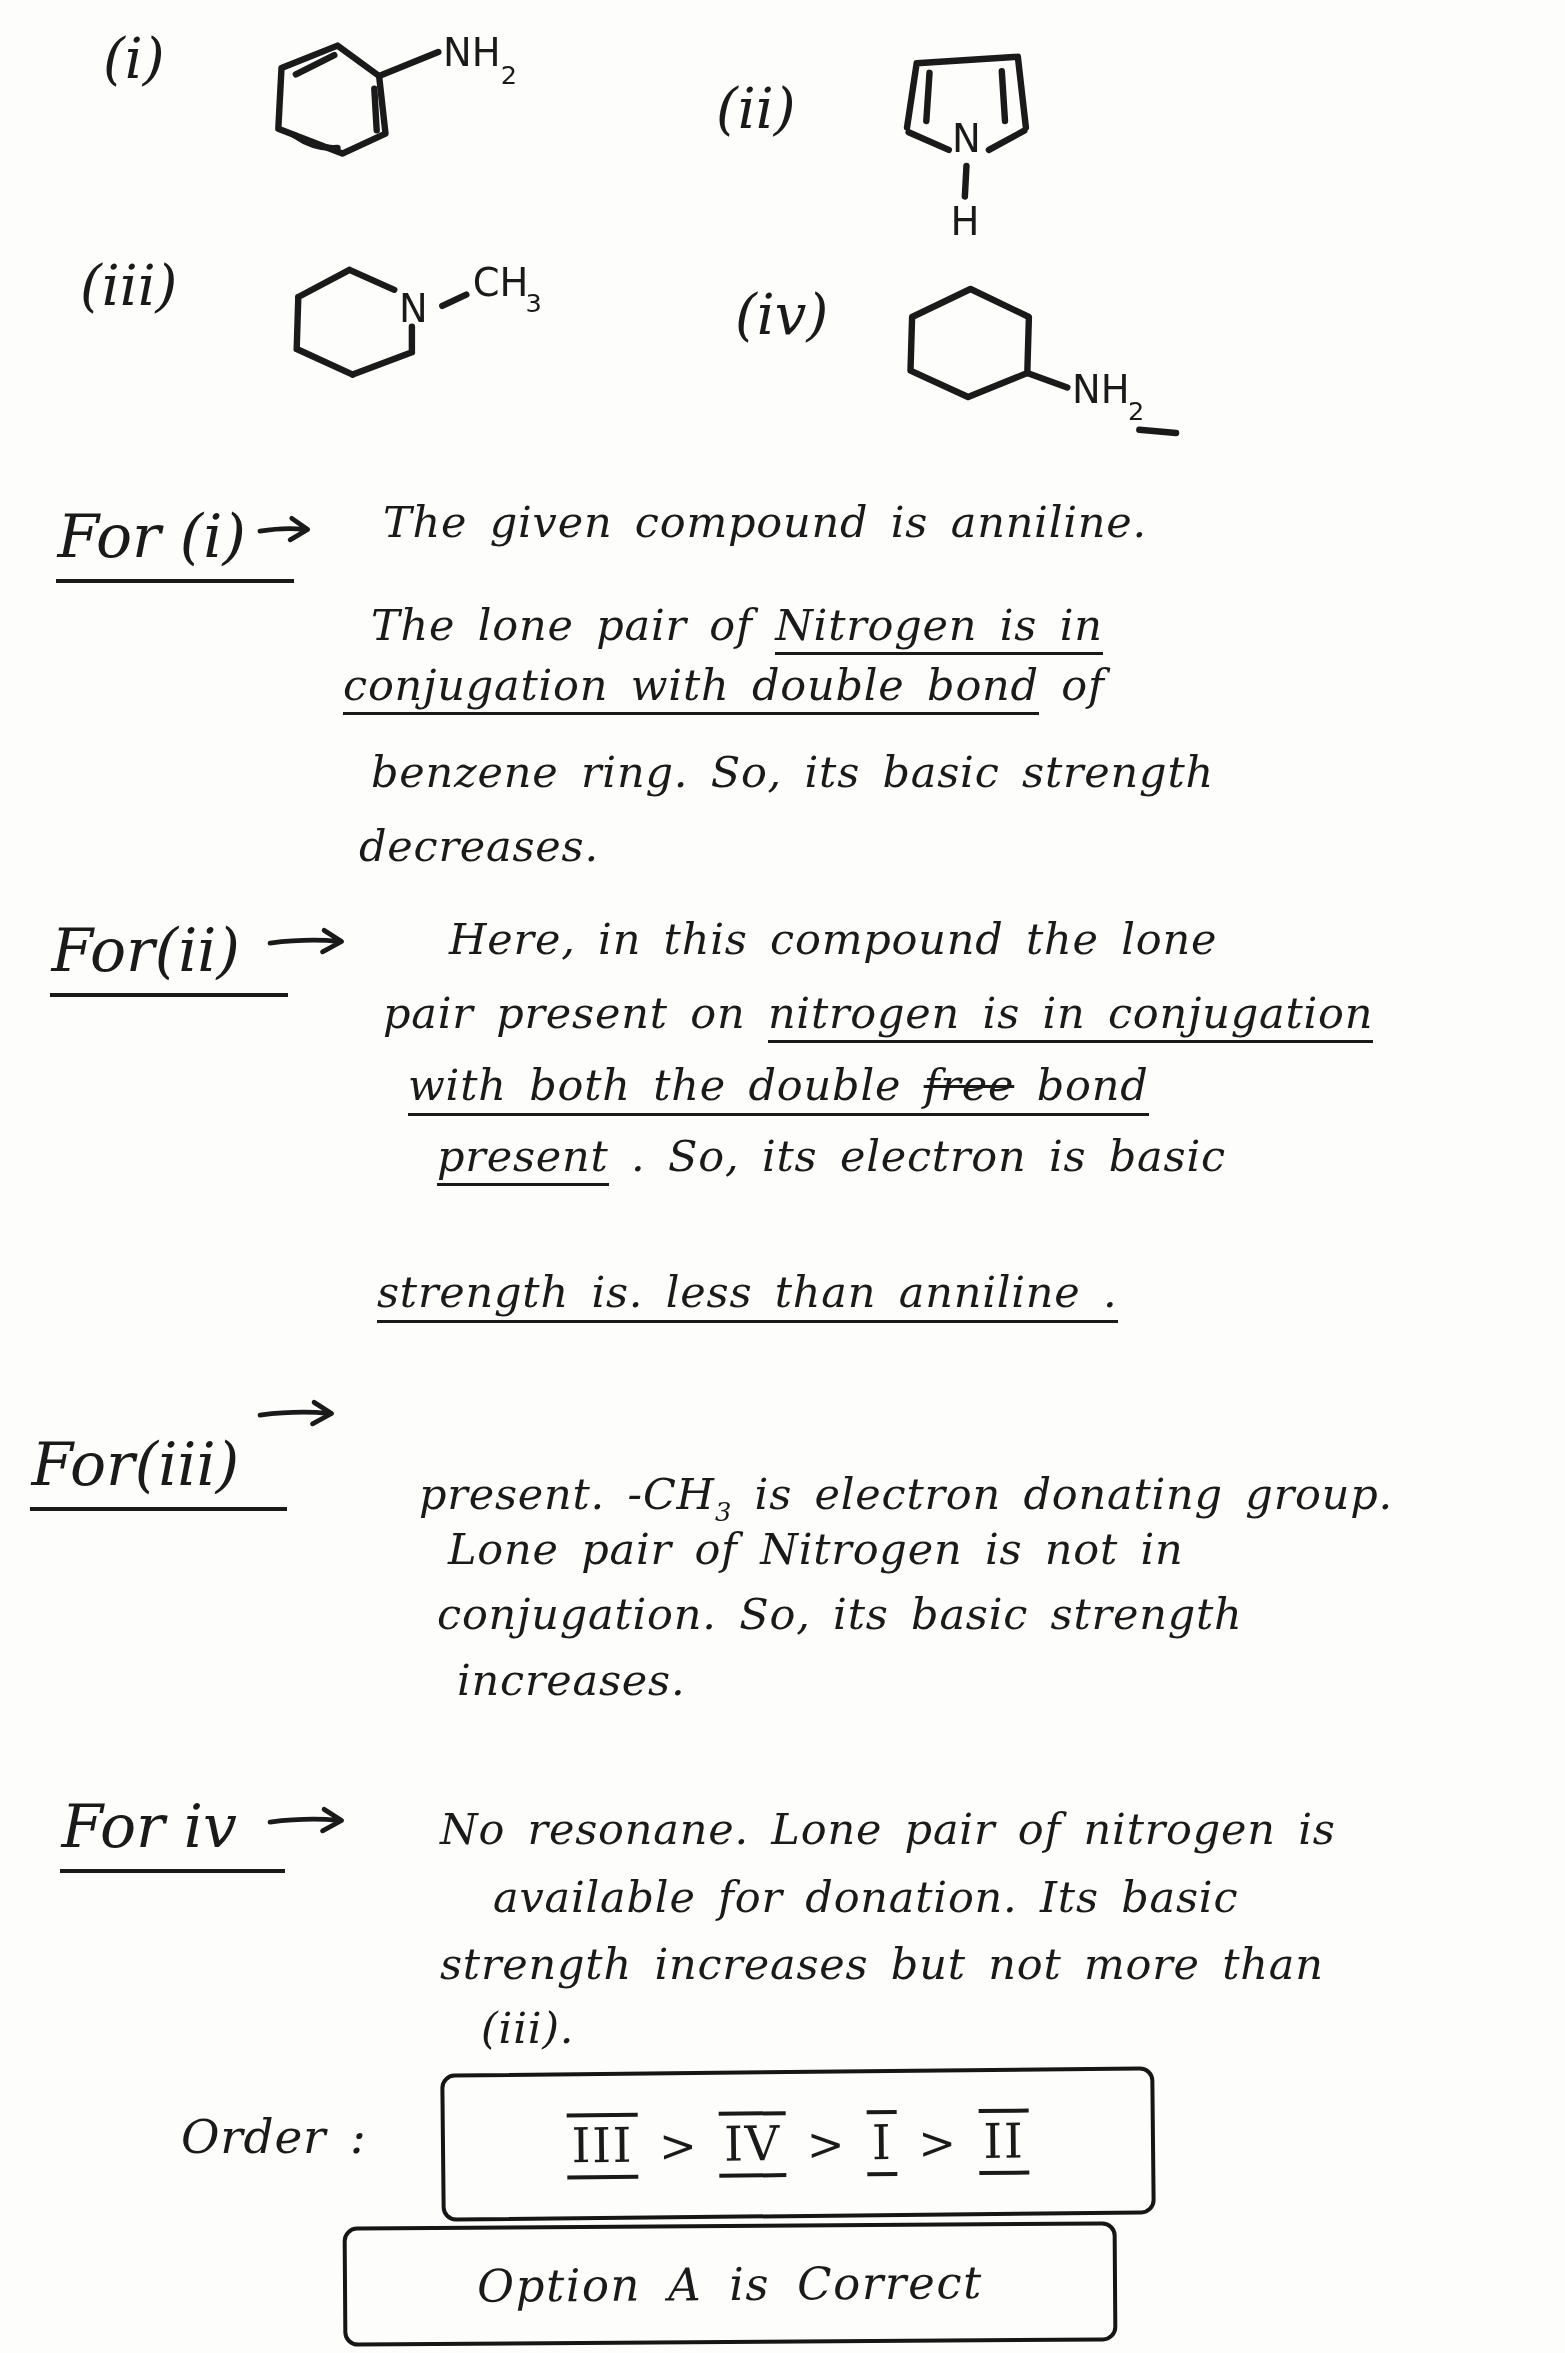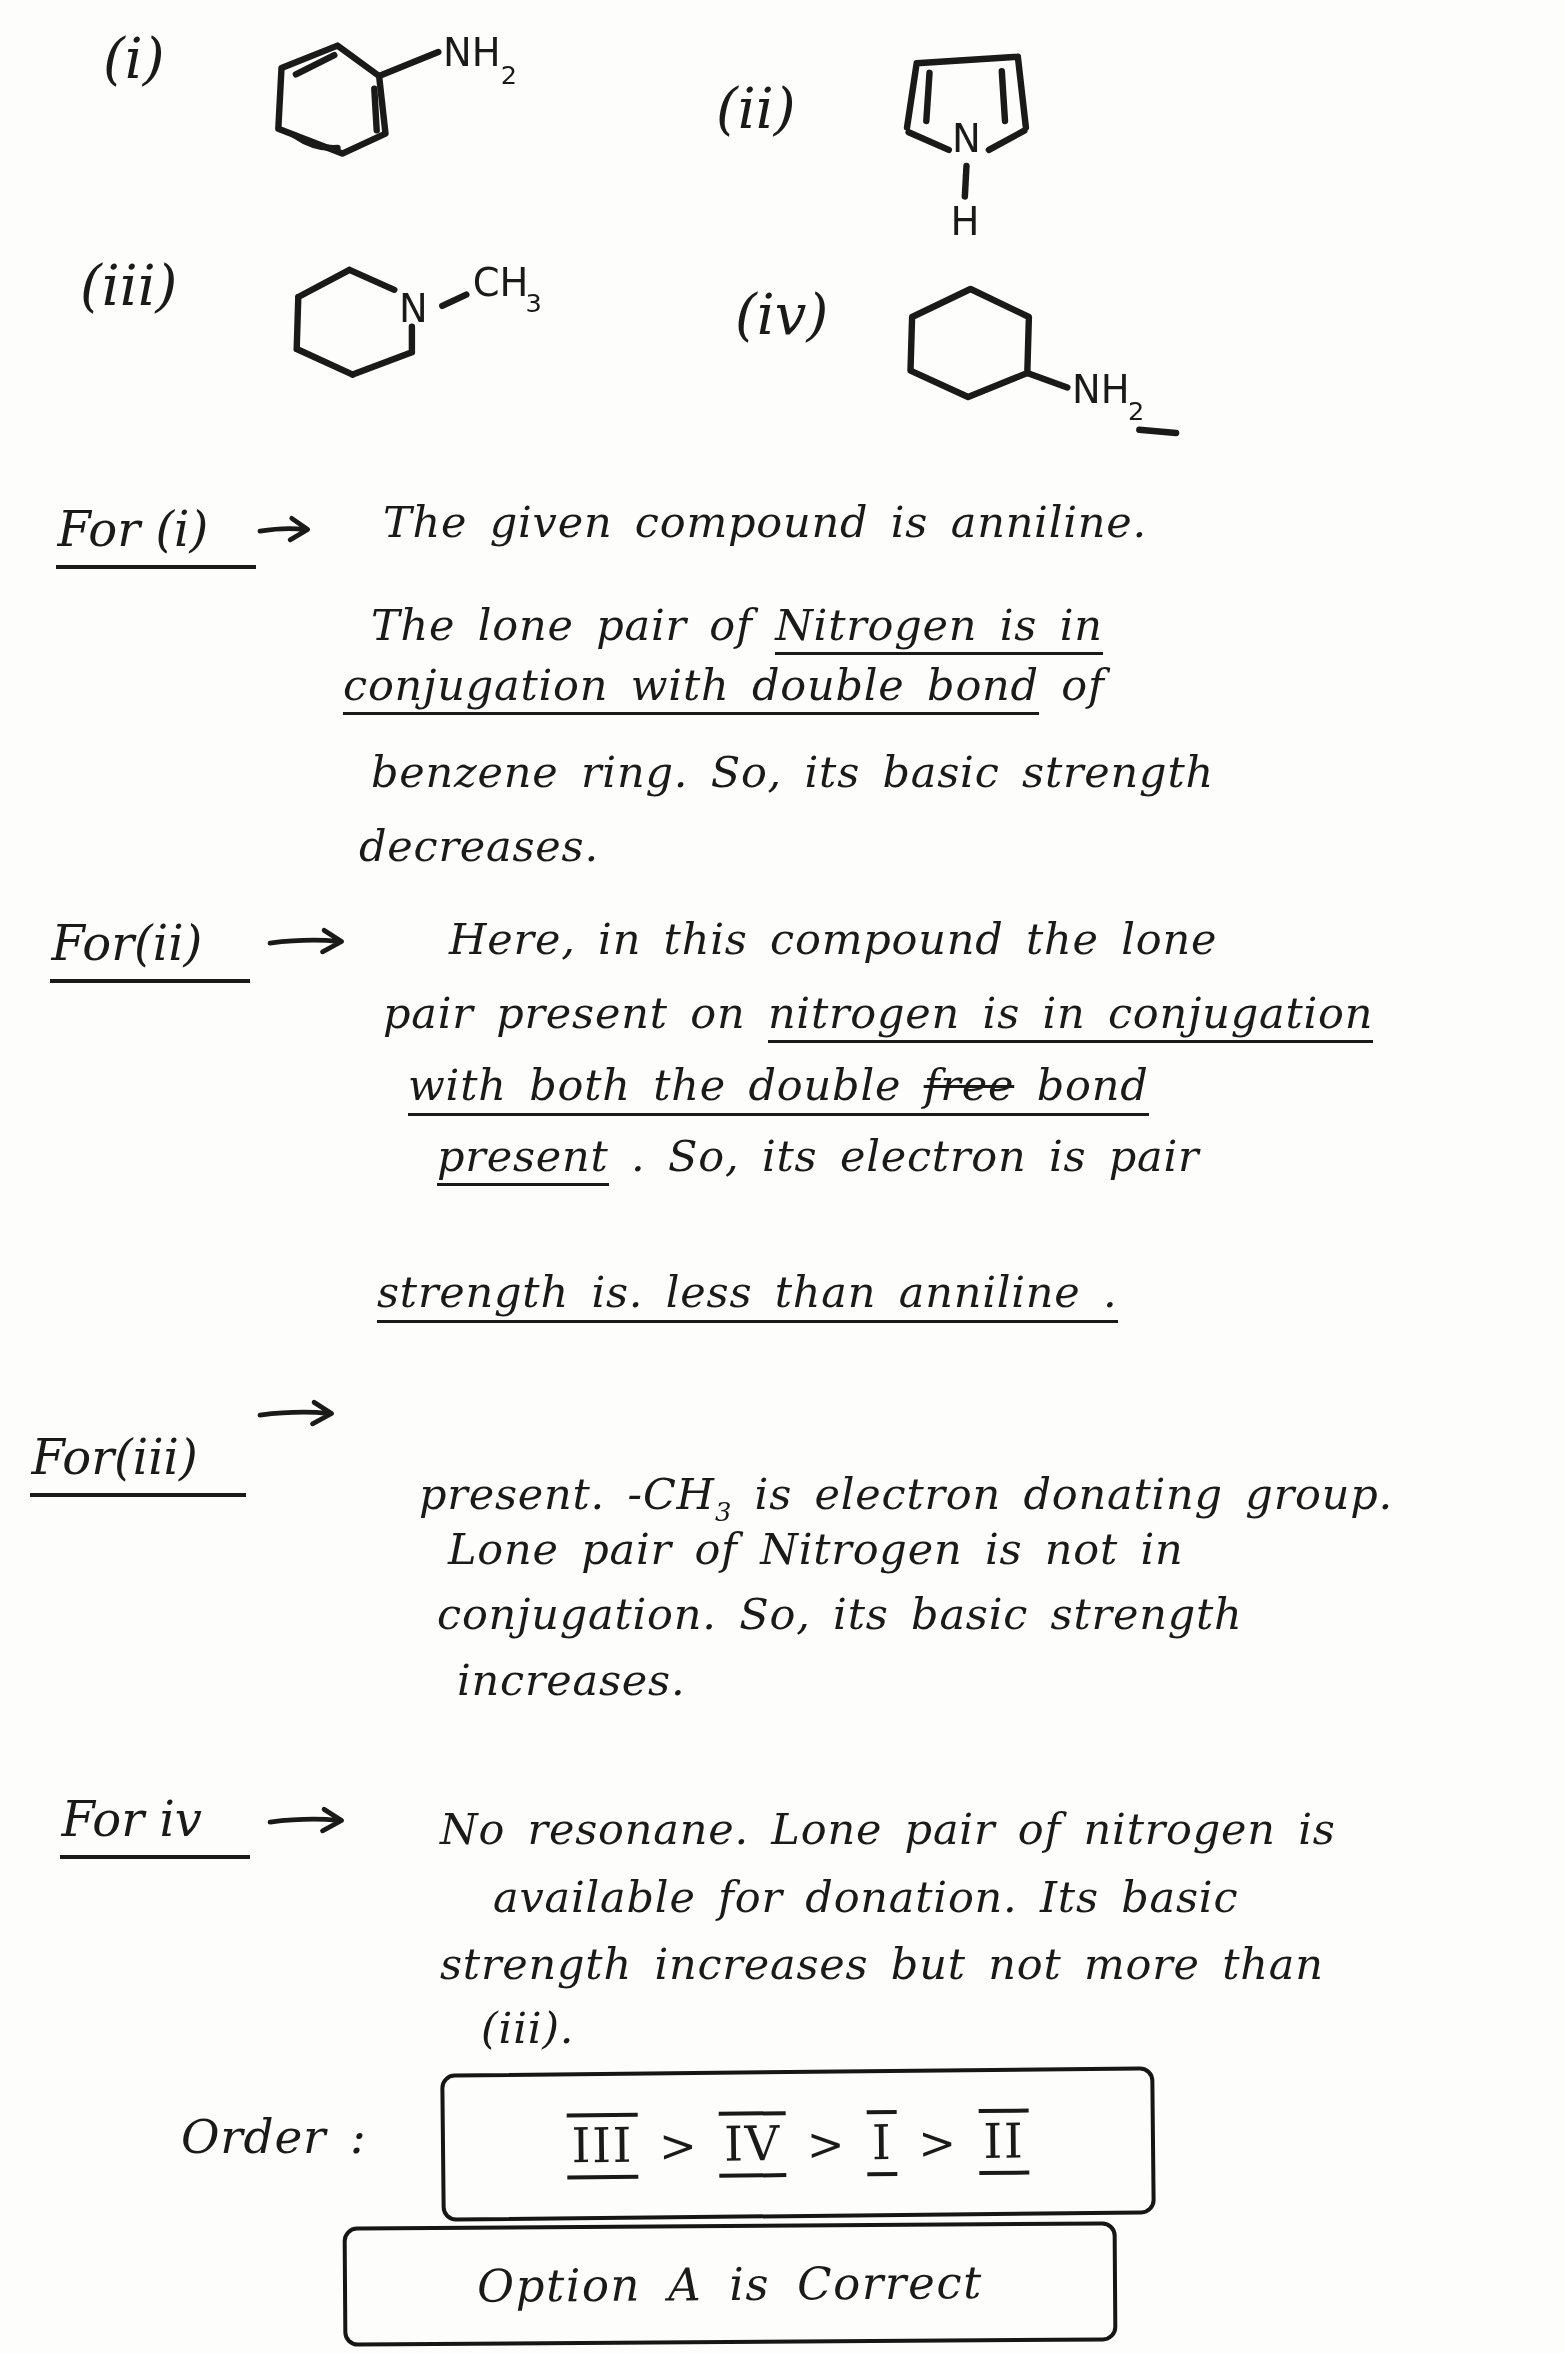--- a/index.html
+++ b/index.html
@@ -1,20 +1,20 @@
 <!DOCTYPE html>
 <html style="font-size:13px"><head>
 <meta charset="utf-8">
 <style>
   html,body{margin:0;padding:0;background:#d8d8d8;}
   .page{position:relative;width:1565px;height:2354px;background:#fdfdfb;overflow:hidden;
         font-family:"DejaVu Serif",serif;font-style:italic;color:#1a1a1a;}
   .idx{position:absolute;font-size:56px;white-space:nowrap;}
   .hw{position:absolute;font-size:43px;letter-spacing:0.8px;word-spacing:8px;white-space:nowrap;line-height:1.25;}
-  .hd{position:absolute;font-size:48px;white-space:nowrap;border-bottom:4.8px solid #1a1a1a;
+  .hd{position:absolute;font-size:60px;white-space:nowrap;border-bottom:4.8px solid #1a1a1a;
       padding:0 48px 8px 1.6px;}
   .useg{border-bottom:3.2px solid #1a1a1a;padding-bottom:2.4px;}
   .uline{border-bottom:3.2px solid #1a1a1a;padding-bottom:3.2px;}
   .strike{text-decoration:line-through;text-decoration-thickness:3.2px;}
   .sub{font-size:0.6em;vertical-align:-0.45em;}
   .chem{position:absolute;}
   .chem path{fill:none;stroke:#1a1a1a;stroke-width:8;stroke-linecap:round;stroke-linejoin:round;}
   .chem text{font-family:"DejaVu Sans",sans-serif;font-style:normal;font-size:48px;fill:#1a1a1a;}
   .chem text.s{font-size:32px;}
   .arrow{position:absolute;}
@@ -94,21 +94,21 @@
   <div class="hw" style="left:449px;top:913px;">
     <span>Here, in this compound the lone</span>
   </div>
   <div class="hw" style="left:383px;top:987px;">
     <span>pair present on </span><span class="useg">nitrogen is in conjugation</span>
   </div>
   <div class="hw" style="left:408px;top:1059px;">
     <span class="uline"><span>with both the double </span><span class="strike">free</span><span> bond</span></span>
   </div>
   <div class="hw" style="left:437px;top:1130px;">
-    <span class="useg">present</span><span> . So, its electron is pair</span>
+    <span class="useg">present</span><span> . So, its electron is basic</span>
   </div>
   <div class="hw" style="left:377px;top:1266px;">
     <span class="uline">strength is. less than anniline .</span>
   </div>
 
   <div class="hd" style="left:30px;top:1381px;margin-top:48px;">For(iii)</div>
   <svg class="arrow" style="left:255px;top:1396px;" width="88" height="35" viewBox="0 0 110 44">
     <path d="M6 24 Q55 18 92 22 M74 8 L96 22 L72 35"></path>
   </svg>
   <div class="hw" style="left:419px;top:1456px;margin-top:12px;">

